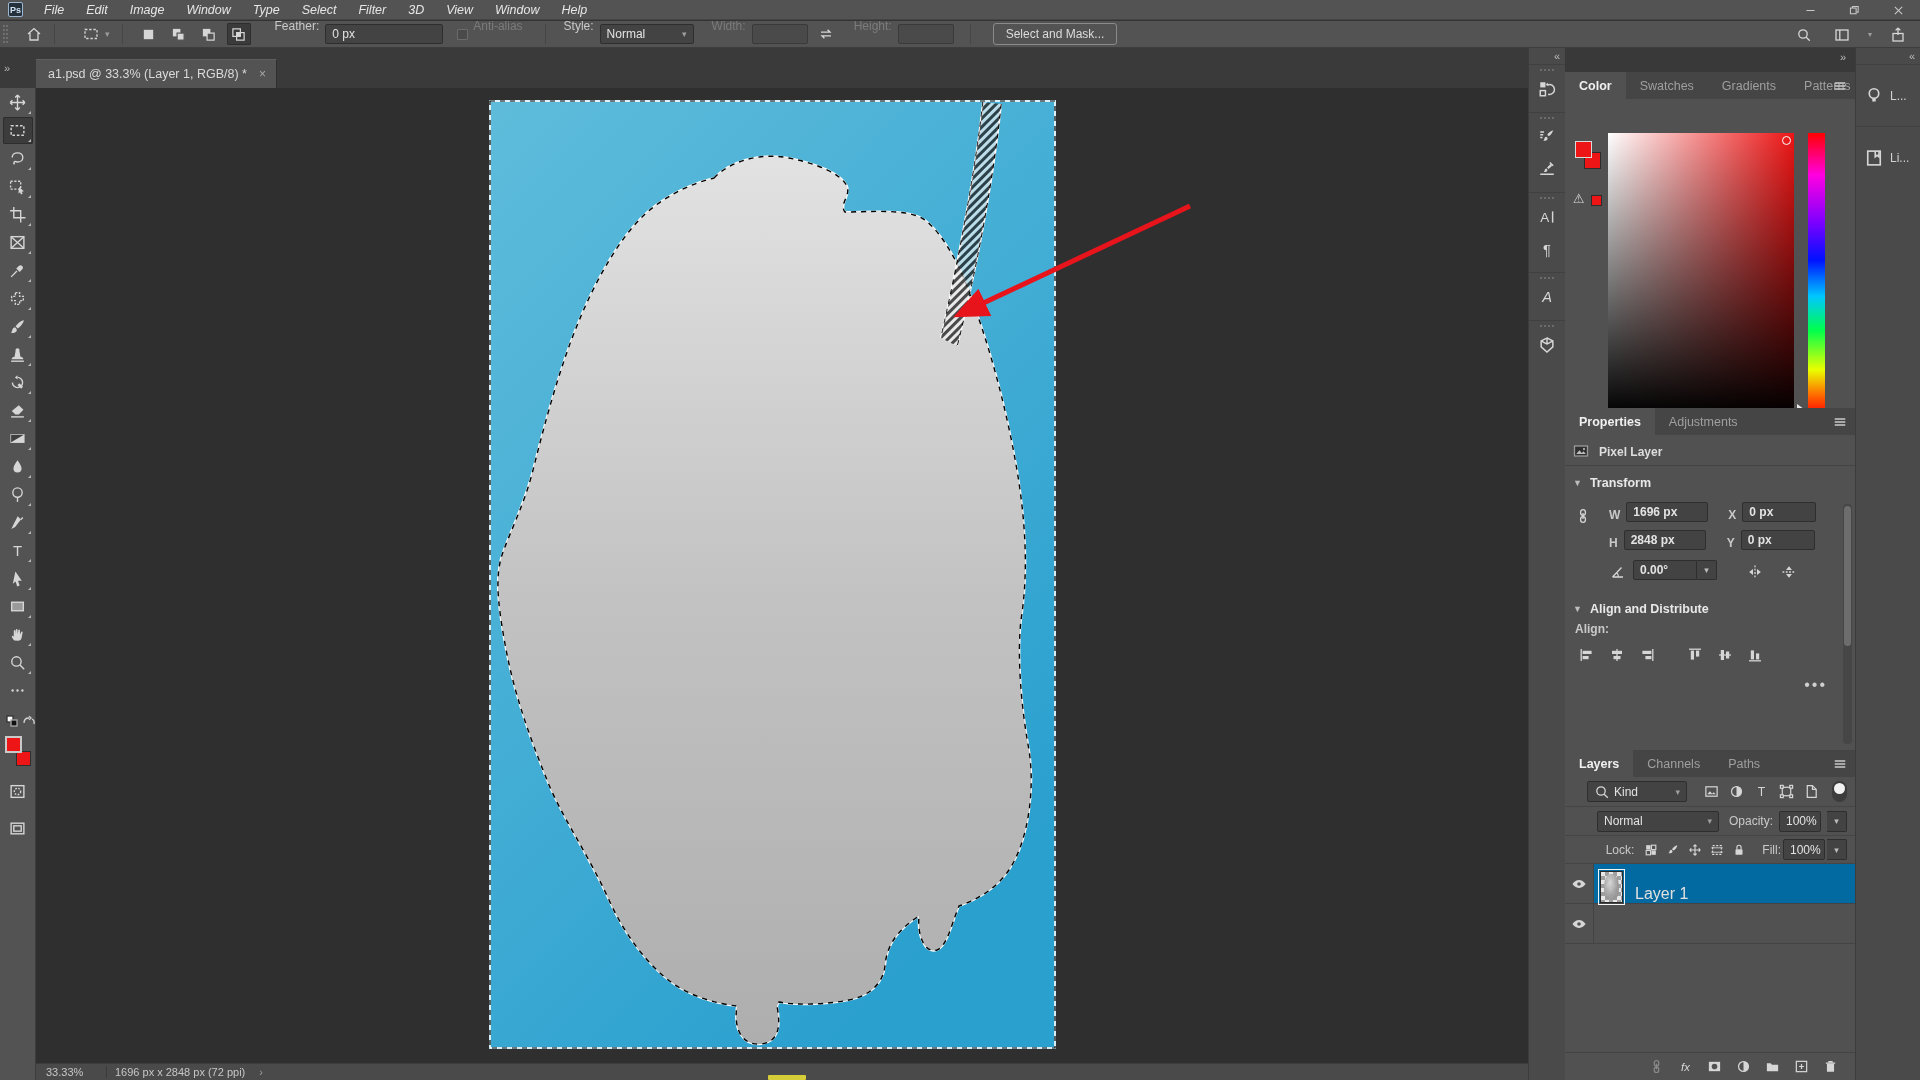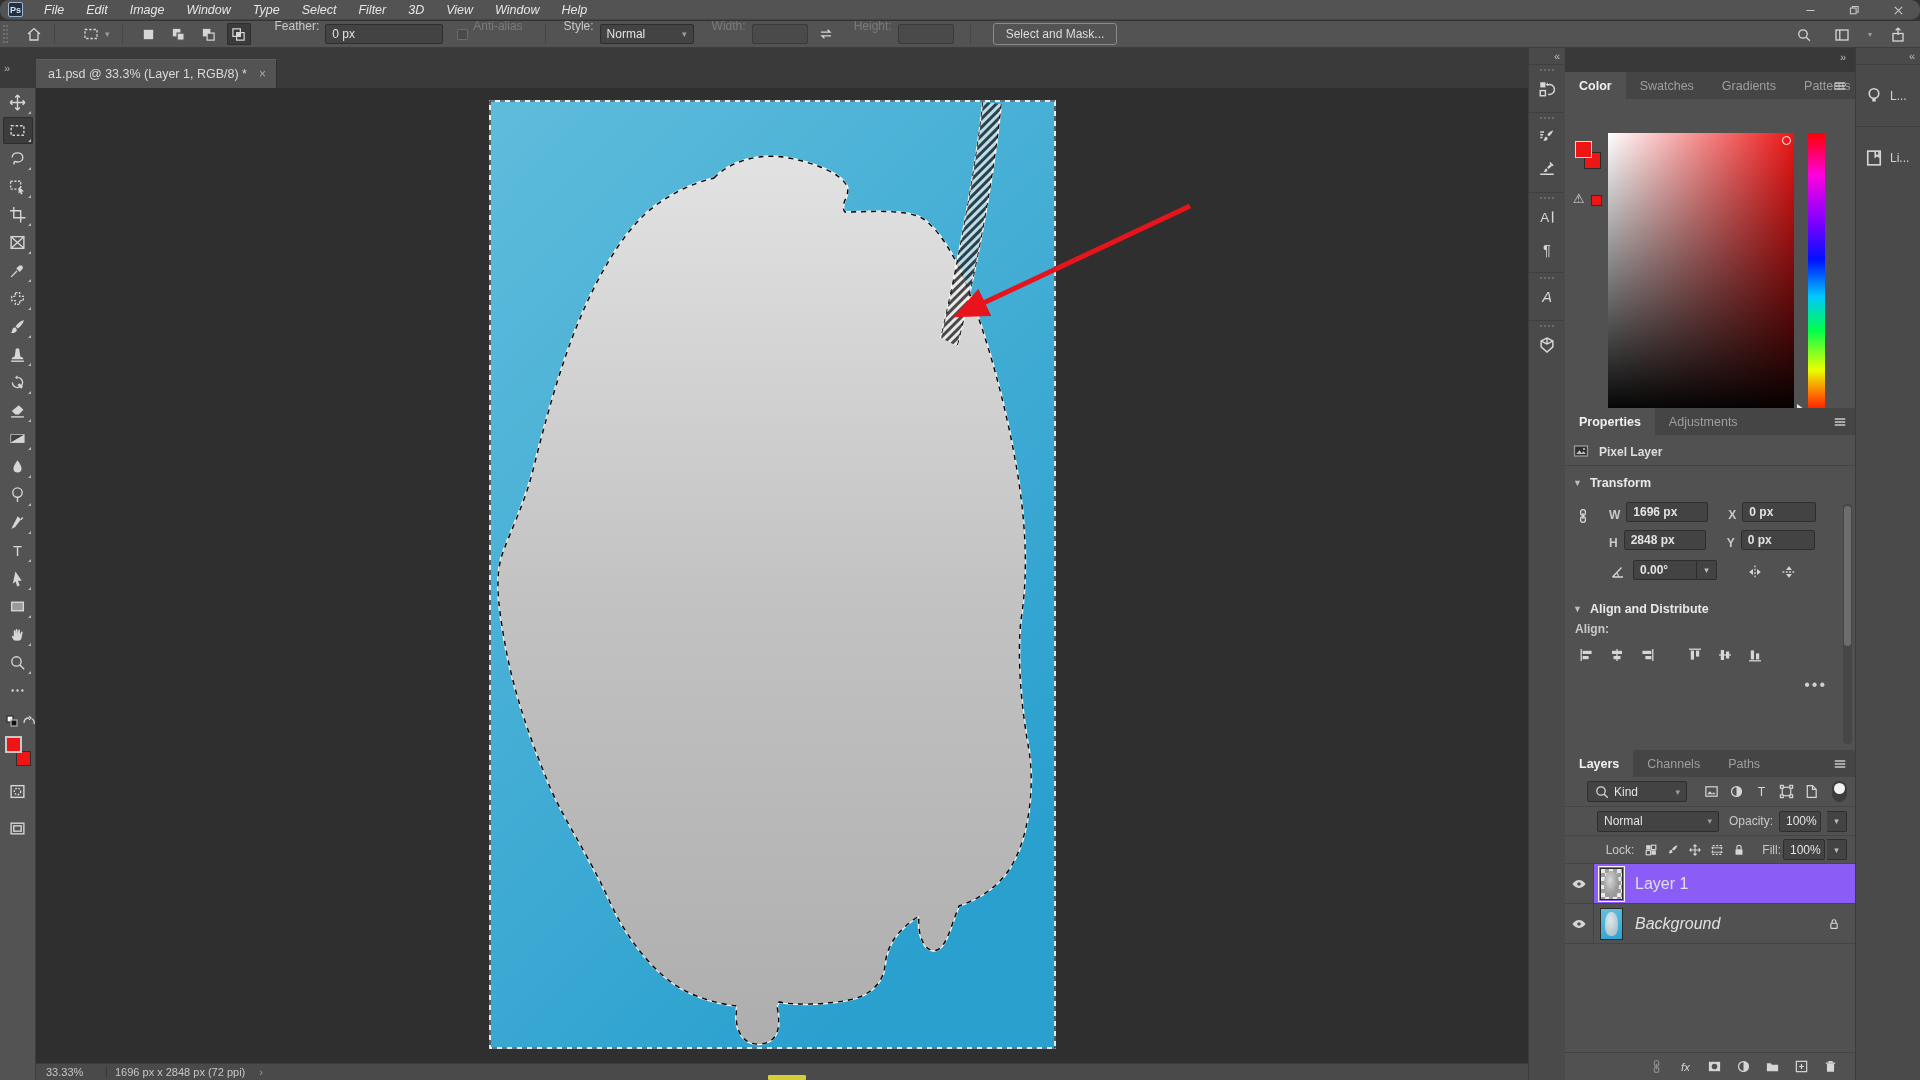--- a/index.html
+++ b/index.html
@@ -2,21 +2,21 @@
 <html style="--fg: #ed1515; --canvas-blue-1: #5fbcdb; --canvas-blue-2: #2aa0cf; --arrow-color: #e8141c;"><head>
 <meta charset="utf-8">
 <style>
   * { margin:0; padding:0; box-sizing:border-box; }
   html,body { width:1920px; height:1080px; overflow:hidden; background:#333;
     font-family:"Liberation Sans","DejaVu Sans",sans-serif; -webkit-font-smoothing:antialiased; }
   #app { position:fixed; left:0; top:0; width:1920px; height:1080px; background:#333333; }
 
   
   #menubar { position:absolute; left:0; top:0; width:1920px; height:20px; background:#535353;
-    display:flex; align-items:center; border-bottom:1px solid #444;border-radius:9px; }
+    display:flex; align-items:center; border-bottom:1px solid #444; }
   #ps-logo { width:15px; height:15px; margin:0 10px 0 8px; border:1px solid #9db8d2; border-radius:2px;
     color:#cfe2f5; font-size:9px; font-weight:bold; display:flex; align-items:center; justify-content:center; background:#24303c; }
   .menu-item { color:#e6e6e6; font-size:12.5px; padding:0 11px; height:20px; line-height:20px; cursor:default; }
   #win-controls { position:absolute; right:0; top:0; height:20px; display:flex; }
   .win-btn { width:44px; height:20px; display:flex; align-items:center; justify-content:center; color:#c9c9c9; }
   .win-btn svg { stroke:#c9c9c9; }
 
   
   #optionsbar { position:absolute; left:0; top:21px; width:1920px; height:27px; background:#535353;
     border-bottom:1px solid #3d3d3d; display:flex; align-items:center; color:#c4c4c4; font-size:12px; }
@@ -103,21 +103,21 @@
   #prop-thumb { position:absolute; left:1px; top:2px; width:7px; height:140px; background:#6d6d6d; border-radius:4px; }
 
   
   .lrow { display:flex; align-items:center; font-size:12px; color:#c9c9c9; padding:0 8px;justify-content:flex-end; }
   .licon { width:25px; height:22px; display:flex; align-items:center; justify-content:center; color:#d6d6d6; }
   .pill { width:15px; height:21px; background:#3c3c3c; border-radius:8px; position:relative; }
   .pill::after { content:''; position:absolute; left:2px; top:1.5px; width:11px; height:11px; border-radius:50%; background:#f2f2f2; }
   .layer-row { display:flex; align-items:stretch; height:40px; border-bottom:1px solid #444; }
   .eye-cell { width:29px; display:flex; align-items:center; justify-content:center; border-right:1px solid #444; }
   .layer-main { flex:1; display:flex; align-items:center; gap:12px; padding-left:6px; }
-  .layer-row.selected .layer-main { background:#8b5cf6; }
+  .layer-row.selected .layer-main { background:#0369a1;align-items:flex-end; }
   .thumb { width:23px; height:32px; border:1px solid #2a2a2a; }
   .thumb.checker { background-image:
       linear-gradient(45deg,#9f9f9f 25%,transparent 25%,transparent 75%,#9f9f9f 75%),
       linear-gradient(45deg,#9f9f9f 25%,#e8e8e8 25%,#e8e8e8 75%,#9f9f9f 75%);
     background-size:8px 8px; background-position:0 0,4px 4px; position:relative; }
   .thumb.checker::after { content:''; position:absolute; inset:2px 3px; border-radius:45% 45% 40% 40%;
     background:radial-gradient(ellipse at 40% 35%, #d8d8d8 0%, #9a9a9a 60%, #8b8b8b 100%); opacity:.95; }
   .thumb.selected-th { outline:1.5px solid #f5f5f5; outline-offset:1px; }
   .thumb.bgimg { background:linear-gradient(160deg,#66c0dd,#2aa4d0); position:relative; }
   .thumb.bgimg::after { content:''; position:absolute; inset:3px 4px; border-radius:45% 45% 40% 40%;
@@ -876,30 +876,20 @@
               <span style="color: rgb(224, 224, 224);">Layer 1</span>
             </div>
           </div>
           <div class="layer-row">
             <div class="eye-cell">
               <svg class="ic" width="16" height="16" viewBox="0 0 16 16" fill="none" stroke="#d6d6d6" stroke-width="1.3">
                 <path d="M1.5 8s2.5-3.9 6.5-3.9S14.5 8 14.5 8 12 11.9 8 11.9 1.5 8 1.5 8z" fill="#d6d6d6" stroke="none"></path>
                 <circle cx="8" cy="8" r="1.8" fill="#515151" stroke="none"></circle>
               </svg>
             </div>
-            <div class="layer-main">
-              <div class="thumb bgimg"></div>
-              <span style="font-style: italic; color: rgb(224, 224, 224);">Background</span>
-              <span style="margin-left: auto; margin-right: 14px;">
-                <svg class="ic" width="14" height="14" viewBox="0 0 16 16" fill="none" stroke="#d6d6d6" stroke-width="1.3">
-                  <rect x="4.4" y="7.2" width="7.2" height="5.8" rx="0.8"></rect>
-                  <path d="M5.8 7.2V5.4a2.2 2.2 0 014.4 0v1.8"></path>
-                </svg>
-              </span>
-            </div>
           </div>
         </div>
       <div id="layers-footer">
           <div class="licon">
             <svg class="ic" width="15" height="15" viewBox="0 0 16 16" fill="none" stroke="#d6d6d6" stroke-width="1.3">
               <rect x="5.6" y="1.6" width="4.8" height="5.8" rx="2.4" stroke="#8a8a8a"></rect>
               <rect x="5.6" y="8.6" width="4.8" height="5.8" rx="2.4" stroke="#8a8a8a"></rect>
               <path d="M8 5v6" stroke="#8a8a8a"></path>
             </svg>
           </div>

